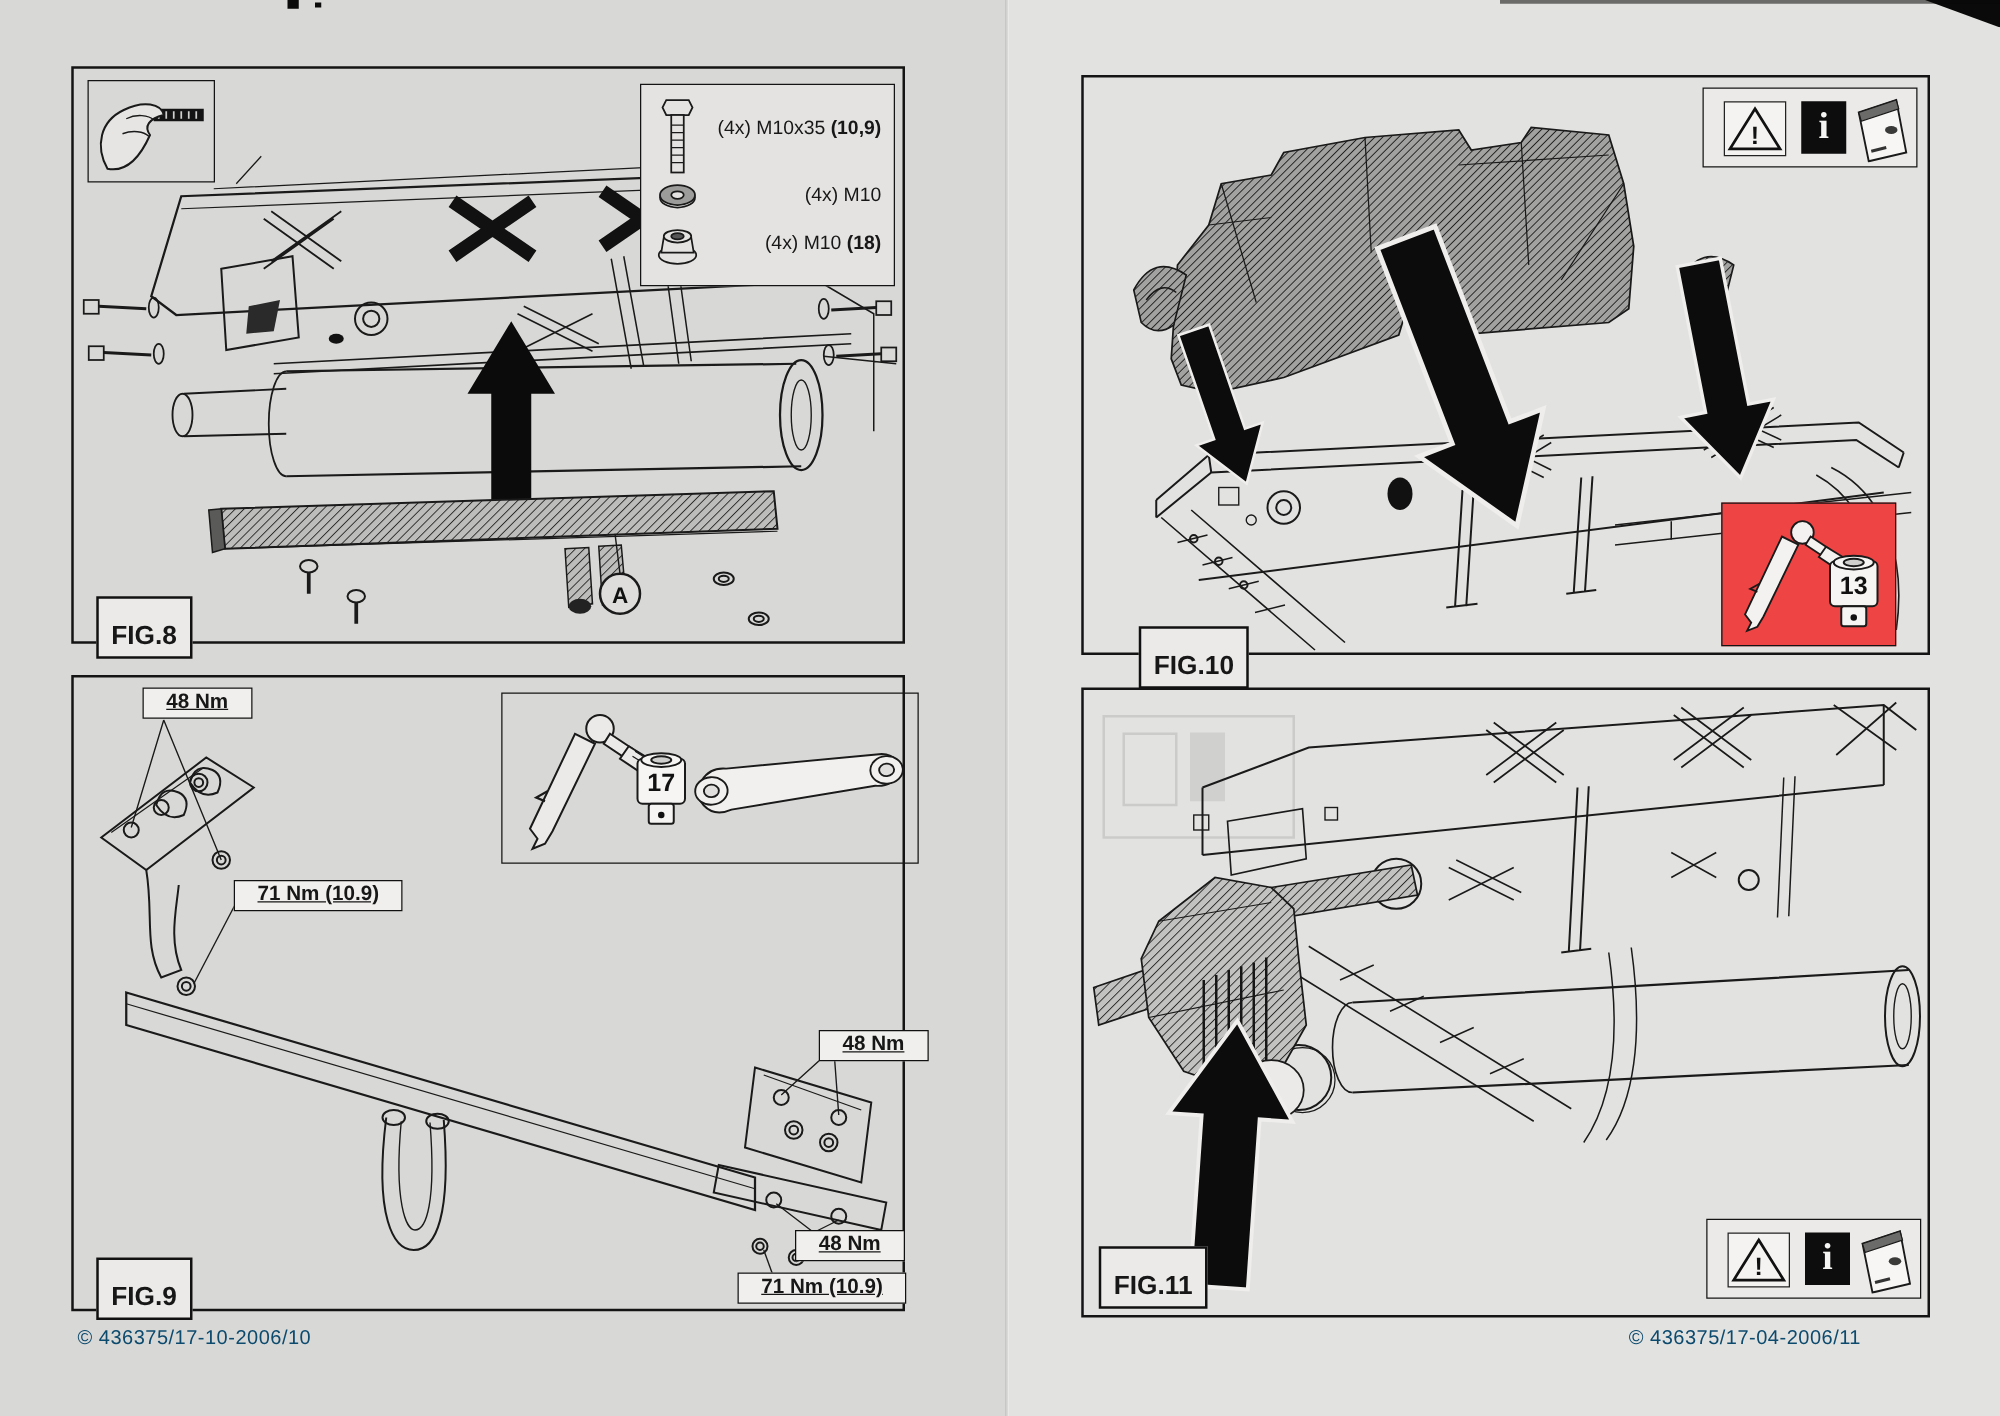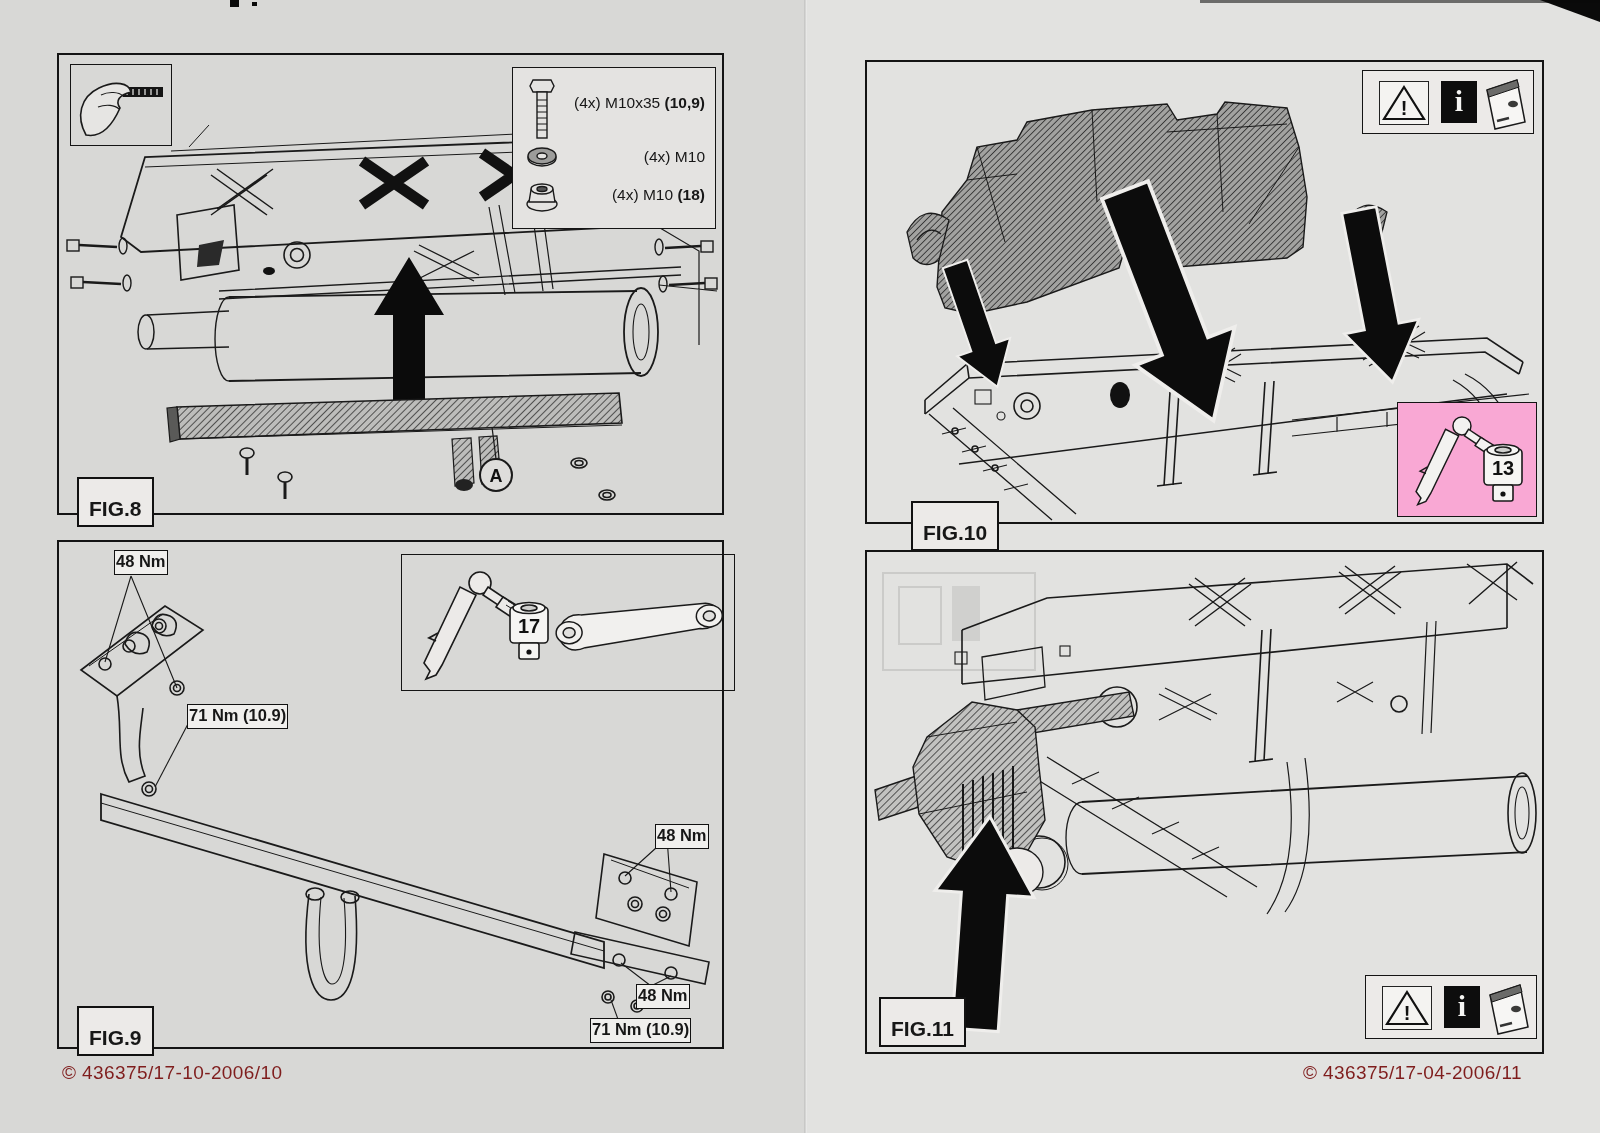--- a/index.html
+++ b/index.html
@@ -6,24 +6,24 @@
   #scan{position:relative;width:1600px;height:1133px;overflow:hidden;
         font-family:"Liberation Sans",sans-serif;color:#171717;}
   #page-left{position:absolute;left:0;top:0;width:806px;height:1133px;background:#d8d8d6;}
   #page-right{position:absolute;left:806px;top:0;width:794px;height:1133px;background:#e2e2e0;}
   #seam{position:absolute;left:804px;top:0;width:3px;height:1133px;
         background:linear-gradient(90deg,rgba(0,0,0,.10),rgba(255,255,255,.4));}
   .figbox{position:absolute;border:2px solid #141414;}
   .figlabel{position:absolute;border:2px solid #111;background:#eceae8;
             font-weight:bold;font-size:21px;padding:17px 10px 3px;line-height:26px;}
   .torque{position:absolute;border:1.5px solid #111;background:#f0efed;
-          font-weight:600;font-size:16.5px;padding:0 1px 2px;white-space:nowrap;line-height:21px;}
+          font-weight:600;font-size:16.5px;padding:0 18px 2px;white-space:nowrap;line-height:21px;text-decoration:underline;}
   .inset{position:absolute;border:1.8px solid #141414;background:transparent;}
   .art{position:absolute;left:0;top:0;width:100%;height:100%;}
-  .footer{position:absolute;font-size:19px;color:#7f1d1d;letter-spacing:.4px;}
+  .footer{position:absolute;font-size:16px;color:#0c4a6e;letter-spacing:.4px;}
   .partrow{position:absolute;right:10px;text-align:right;font-size:15.5px;white-space:nowrap;}
   .partrow b{font-weight:bold;margin-top:12px;}
   .infoicon{position:absolute;background:#0d0d0d;color:#f5f5f3;text-align:center;
             font-family:"Liberation Serif",serif;font-weight:bold;font-size:30px;line-height:40px;}
   .warnbox{position:absolute;border:1.5px solid #222;background:#f4f3f1;}
   .edge{position:absolute;background:#0a0a0a;}
   svg text{font-family:"Liberation Sans",sans-serif;}
 </style>
 </head>
 <body>
@@ -327,21 +327,21 @@
       </div>
       <div class="infoicon" style="left:78px;top:10px;width:36px;height:42px;">i</div>
       <svg style="position:absolute;left:120px;top:3px;" width="46" height="56" viewBox="0 0 46 56">
         <polygon points="4,16 34,6 42,48 12,55" fill="#f7f6f4" stroke="#1a1a1a" stroke-width="1.5"></polygon>
         <polygon points="4,16 34,6 36,13 6,23" fill="#6b6b69" stroke="#1a1a1a" stroke-width="1"></polygon>
         <ellipse cx="30" cy="30" rx="5" ry="3.2" fill="#3a3a38"></ellipse>
         <path d="M14,47 L26,44" stroke="#333" stroke-width="2.4"></path>
       </svg>
     </div>
 
-    <div class="inset" style="left:530px;top:340px;width:138px;height:113px;background:#f9a8d4;">
+    <div class="inset" style="left:510px;top:340px;width:138px;height:113px;background:#ef4444;">
       <svg class="art" viewBox="0 0 138 113">
         <g transform="scale(0.82)" stroke="#1a1a1a" fill="#f3f2f0" stroke-width="1.8">
           <path d="M22,108 L28,116 L24,124 L34,120 L40,110 L74,40 L58,32 Z"></path>
           <circle cx="78" cy="28" r="11"></circle>
           <path d="M86,32 L104,44 L99,52 L81,40 Z"></path>
           <path d="M101,42 L119,53 L112,64 L94,52 Z"></path>
           <path d="M36,78 l-9,5 l7,3" fill="none"></path>
         </g>
         <g stroke="#1a1a1a" stroke-width="1.6">
           <rect x="86" y="46" width="38" height="36" rx="4" fill="#f6f5f3"></rect>

